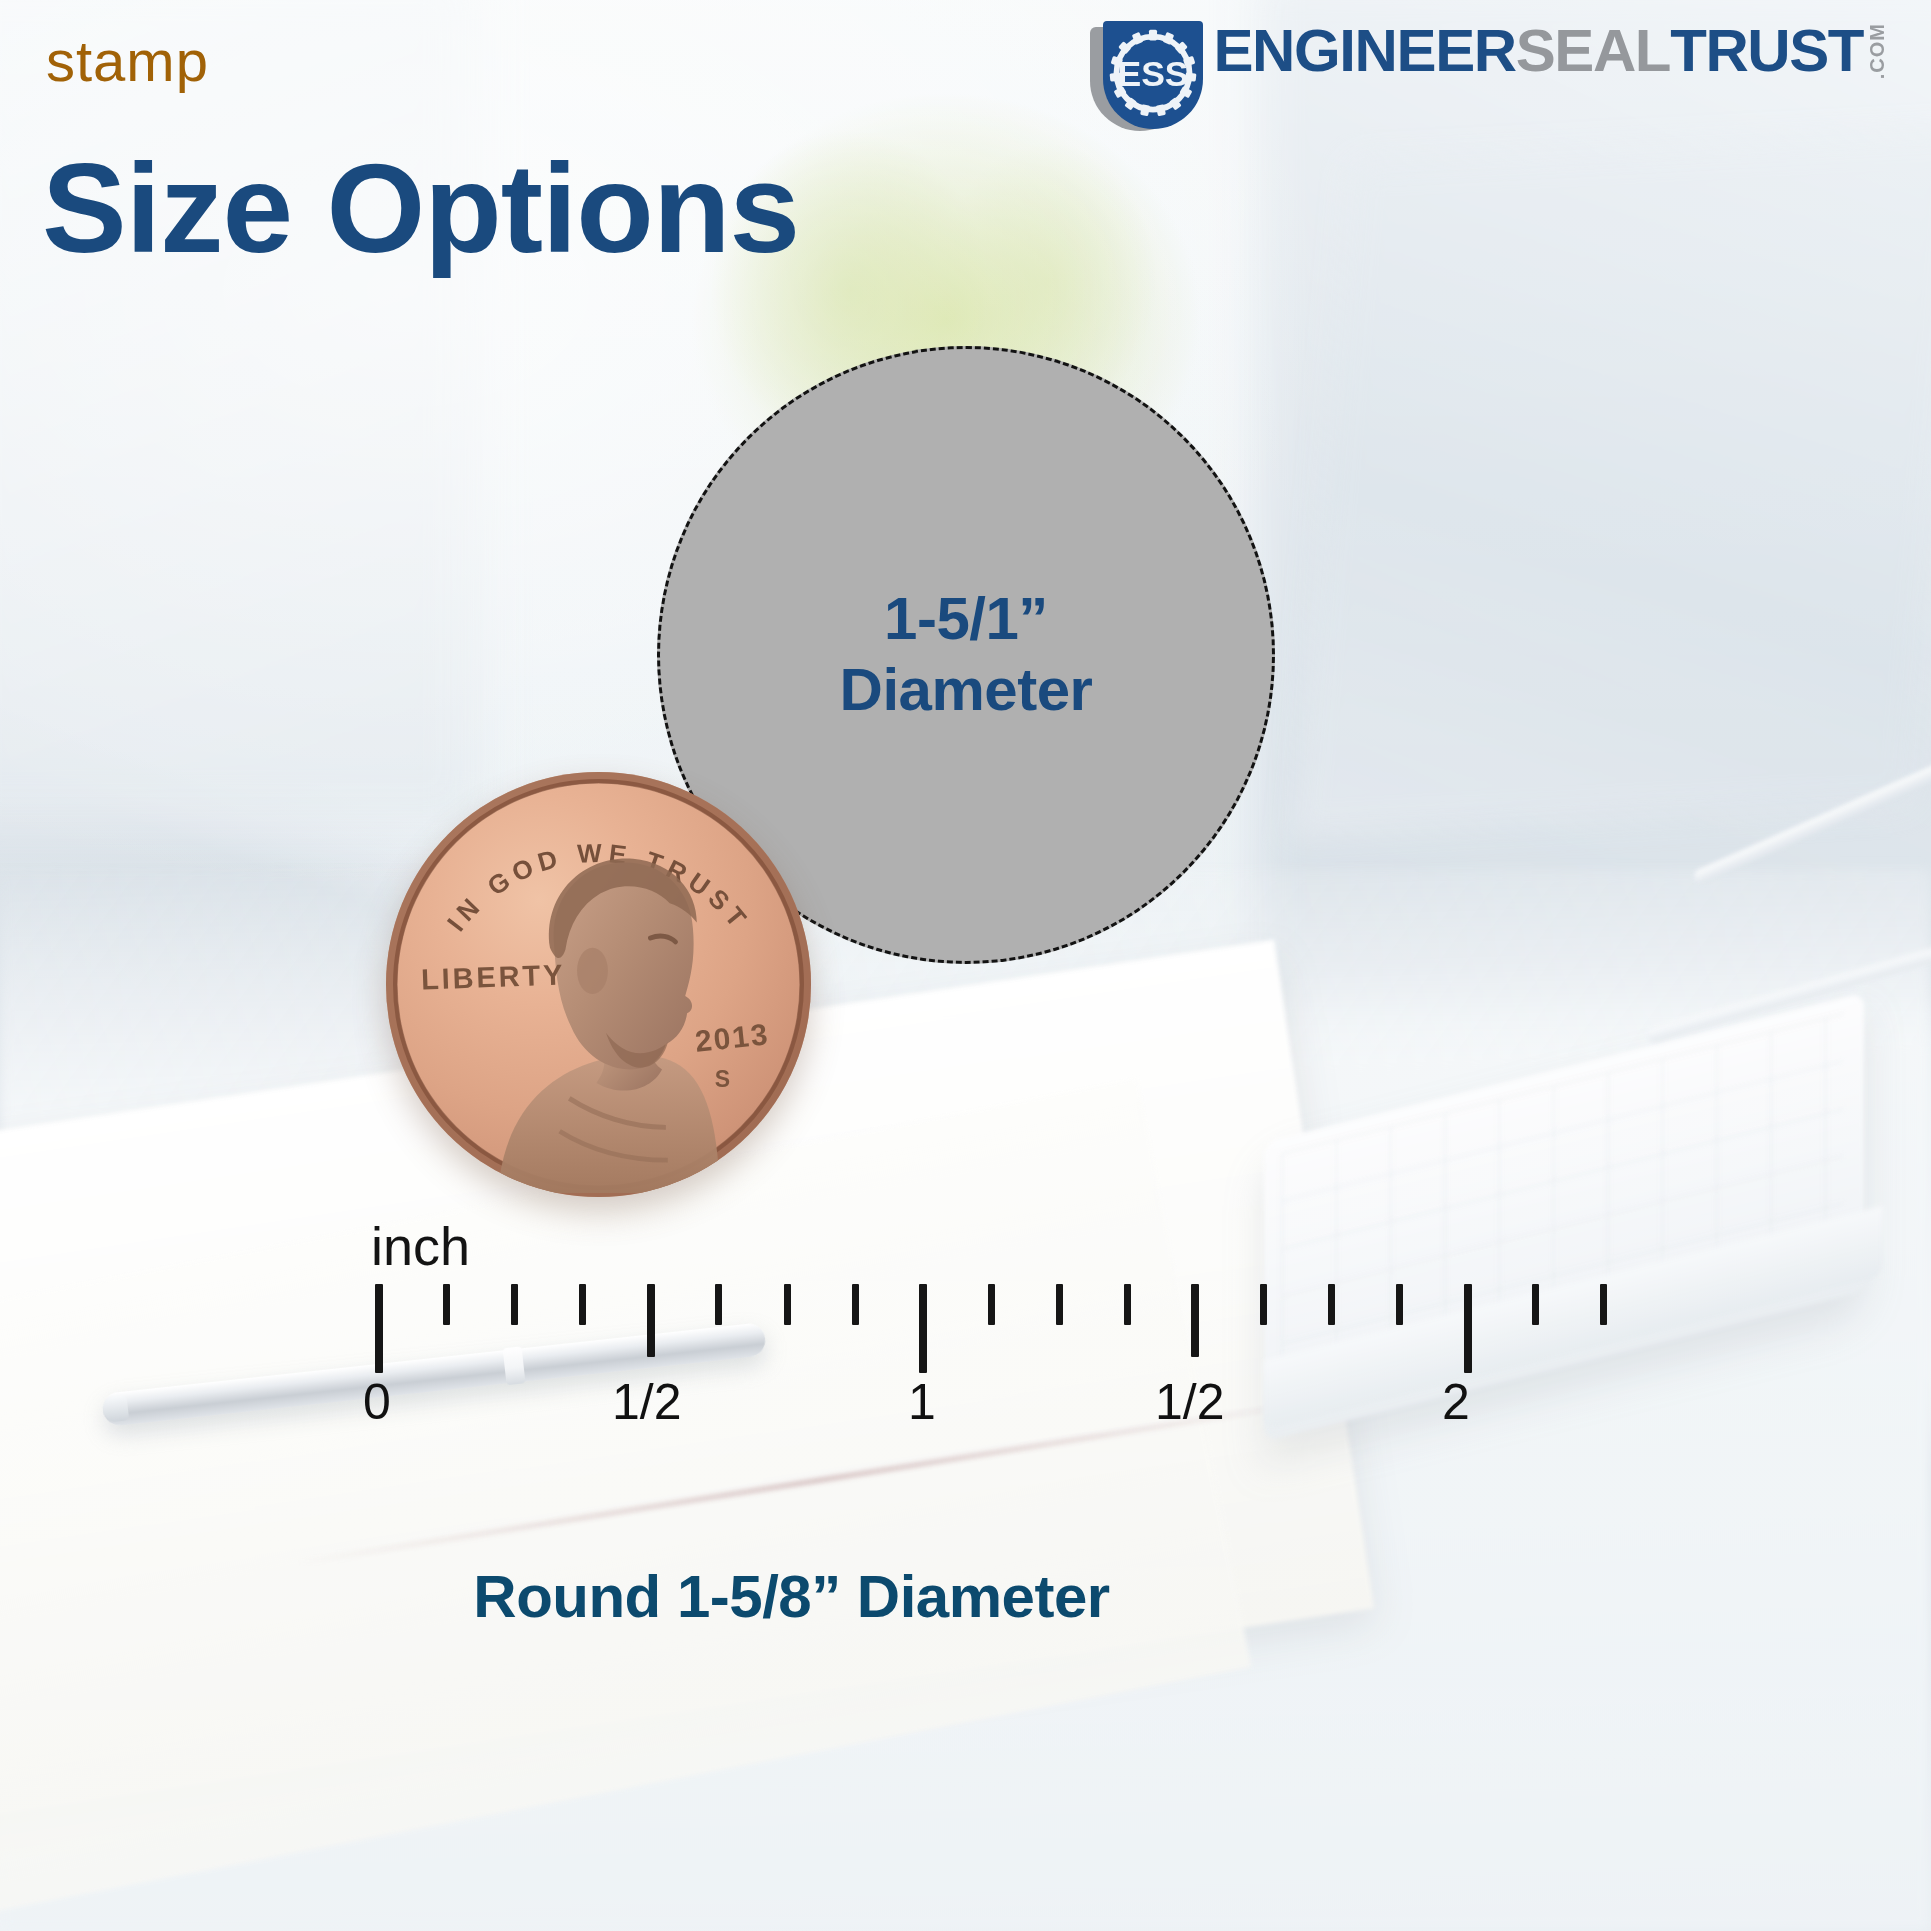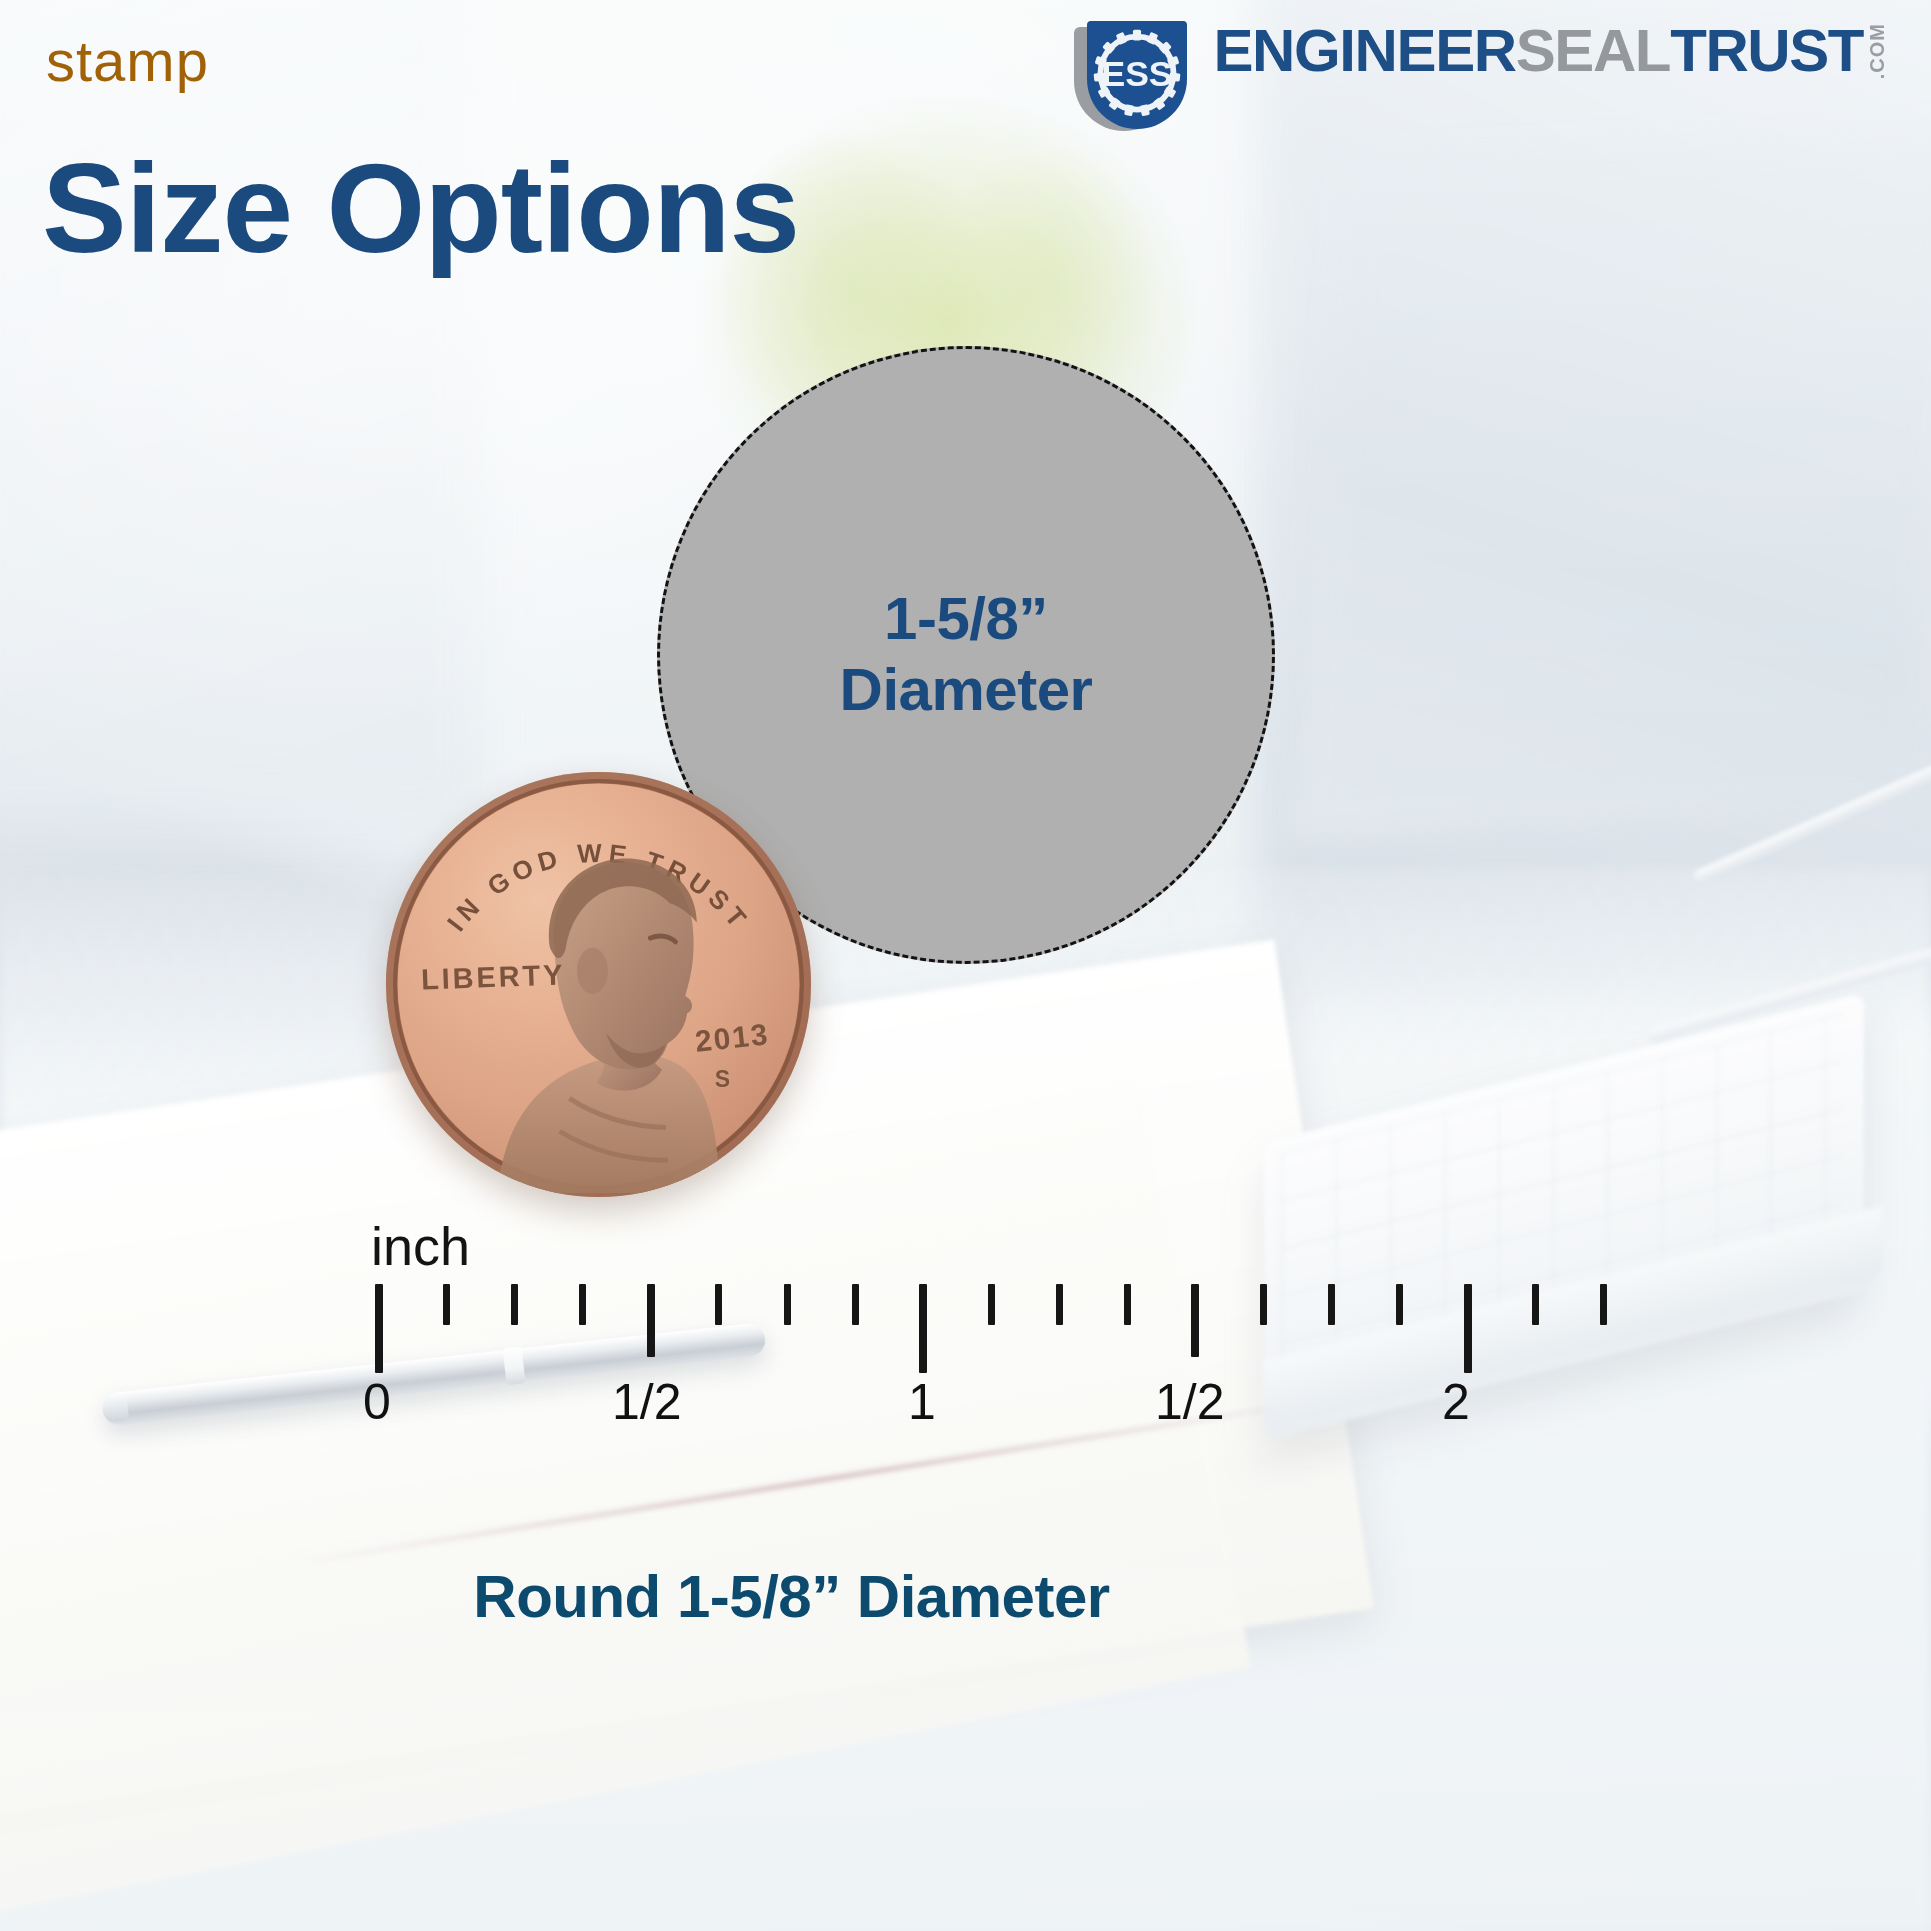--- a/index.html
+++ b/index.html
@@ -160,21 +160,21 @@
     background:#9a9da1;
     border-radius:5.8px 5.8px 50px 50px;
   }
   .logo-mark .shield {
     position:absolute; left:13.5px; top:0px; width:100px; height:108px;
     background:#1d5090;
     border-radius:3.9px 3.9px 50px 50px;
   }
   .logo-mark svg { position:absolute; left:13.5px; top:0; }
   .logo-text {
-    margin-left:26px;
+    margin-left:10px;
     font-size:60px; font-weight:bold; letter-spacing:-1.4px;
     line-height:1; white-space:nowrap;
     display:flex; align-items:flex-end;
   }
   .lt-blue { color:#1d4e86; }
   .lt-gray { color:#95989c; }
   .lt-dot {
     font-size:20px; font-weight:bold; color:#9a9da1;
     letter-spacing:1px;
     writing-mode:vertical-rl; text-orientation:mixed;
@@ -327,21 +327,21 @@
     <div class="logo-text">
       <span class="lt-blue">ENGINEER</span>
         <span class="lt-gray">SEAL</span>
         <span class="lt-blue">TRUST</span>
         <span class="lt-dot">.COM</span>
     </div>
   </div>
 
   <div class="size-circle">
     <div class="size-circle-label">
-      <div>1-5/8”</div>
+      <div>1-5/1”</div>
       <div>Diameter</div>
     </div>
   </div>
 
   <div class="penny">
     <div class="rim"></div>
 
     <svg class="penny-arc" viewBox="0 0 440 440" aria-hidden="true">
       <defs>
         <path id="mottoPath" d="M 48 232 A 176 176 0 0 1 392 232" fill="none"></path>

